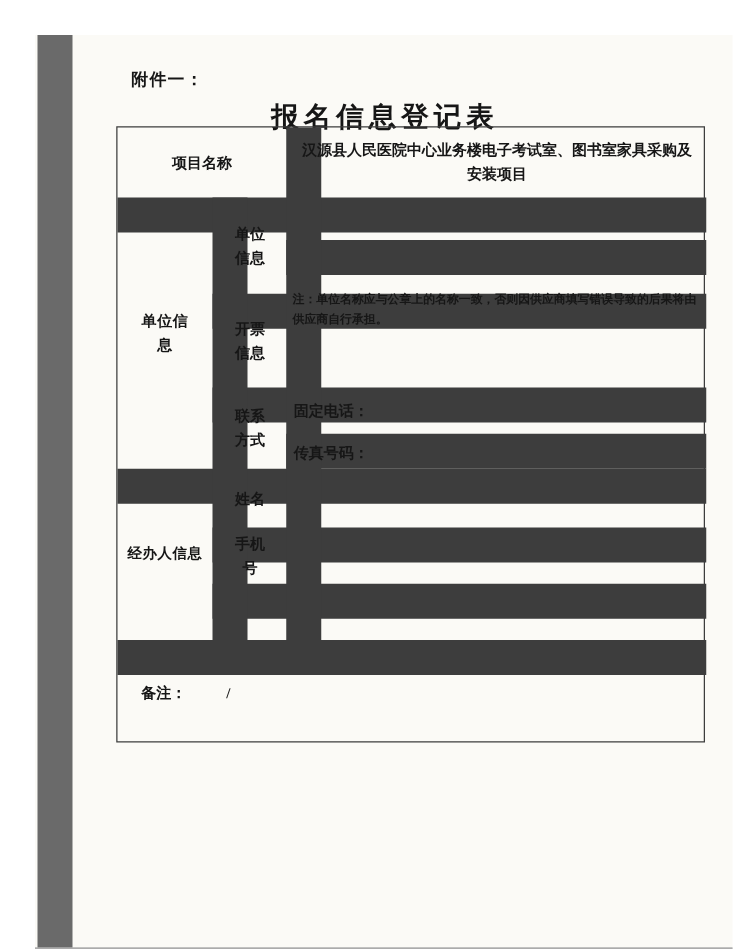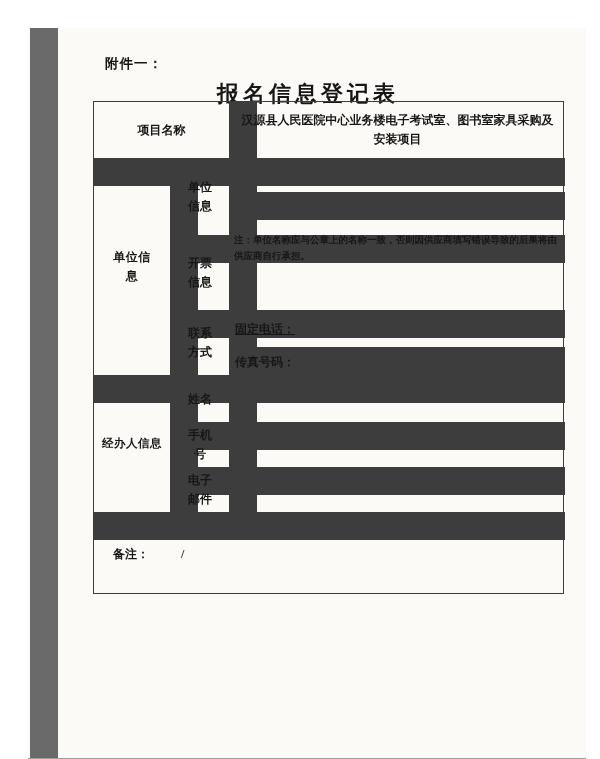--- a/index.html
+++ b/index.html
@@ -105,32 +105,31 @@
     <div class="cell group-label" style="left:0;top:57px;width:76px;height:216px;">单位信息</div>
 
     <div class="cell" style="left:77px;top:57px;width:58px;height:76px;">单位信息</div>
     <div class="cell" style="left:136px;top:57px;width:335px;height:33px;"></div>
     <div class="cell note-cell" style="left:136px;top:91px;width:335px;height:42px;">注：单位名称应与公章上的名称一致，否则因供应商填写错误导致的后果将由供应商自行承担。</div>
 
     <div class="cell" style="left:77px;top:134px;width:58px;height:74px;">开票信息</div>
     <div class="cell" style="left:136px;top:134px;width:335px;height:74px;"></div>
 
     <div class="cell" style="left:77px;top:209px;width:58px;height:64px;">联系方式</div>
-    <div class="cell left" style="left:136px;top:209px;width:335px;height:36px;text-decoration:underline;">固定电话：</div>
+    <div class="cell left" style="left:136px;top:209px;width:335px;height:36px;">固定电话：</div>
     <div class="cell group-label nowrap" style="left:0;top:274px;width:76px;height:136px;font-size:11.5px;">经办人信息</div>
 
     <div class="cell left" style="left:136px;top:246px;width:335px;height:27px;">传真号码：</div>
 
     <div class="cell" style="left:77px;top:274px;width:58px;height:46px;">姓名</div>
     <div class="cell" style="left:136px;top:274px;width:335px;height:46px;"></div>
 
     <div class="cell" style="left:77px;top:321px;width:58px;height:44px;">手机号</div>
     <div class="cell" style="left:136px;top:321px;width:335px;height:44px;"></div>
 
-    <div class="cell" style="left:77px;top:366px;width:58px;height:44px;">电子邮件</div>
     <div class="cell" style="left:136px;top:366px;width:335px;height:44px;"></div>
 
     <div class="cell left" style="left:0;top:411px;width:471px;height:82px;">
       <span>备注：</span>
       <span style="margin-left:4px;">/</span>
     </div>
 
   </div>
 
   <div class="page-number">10</div>

